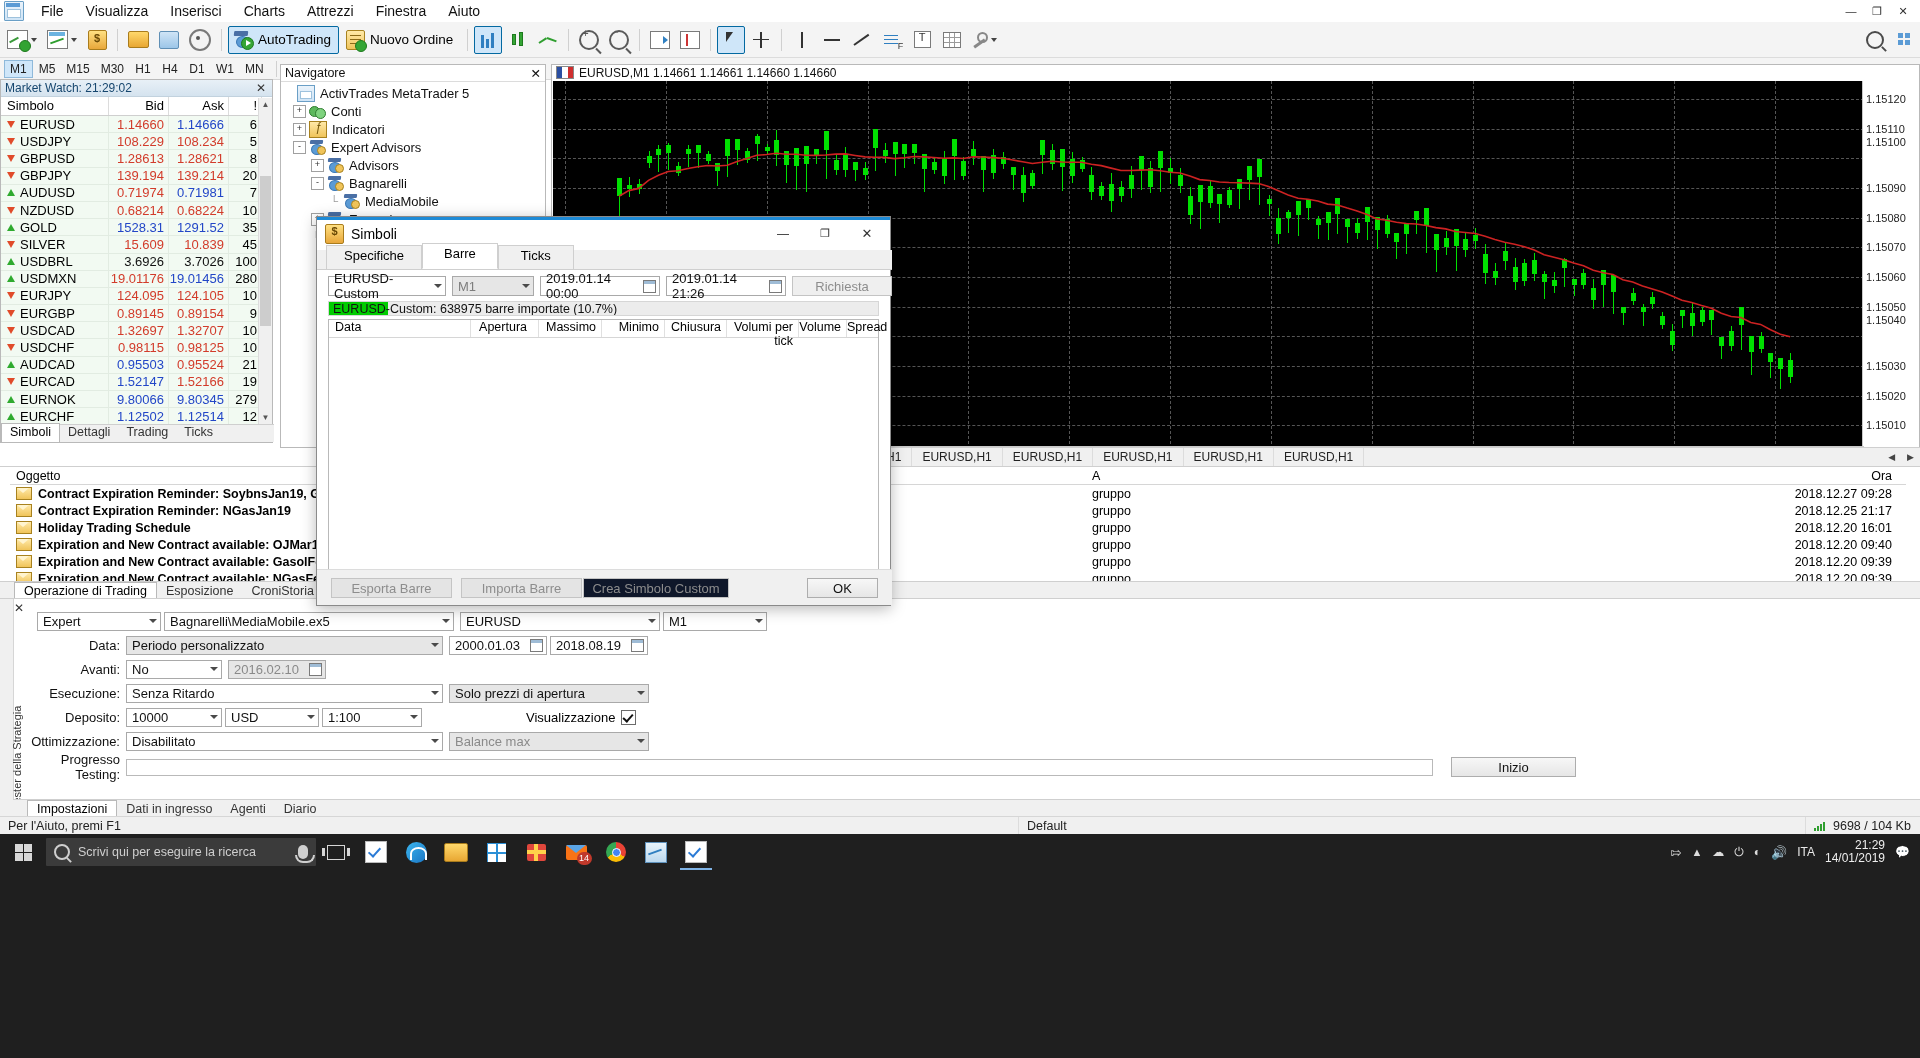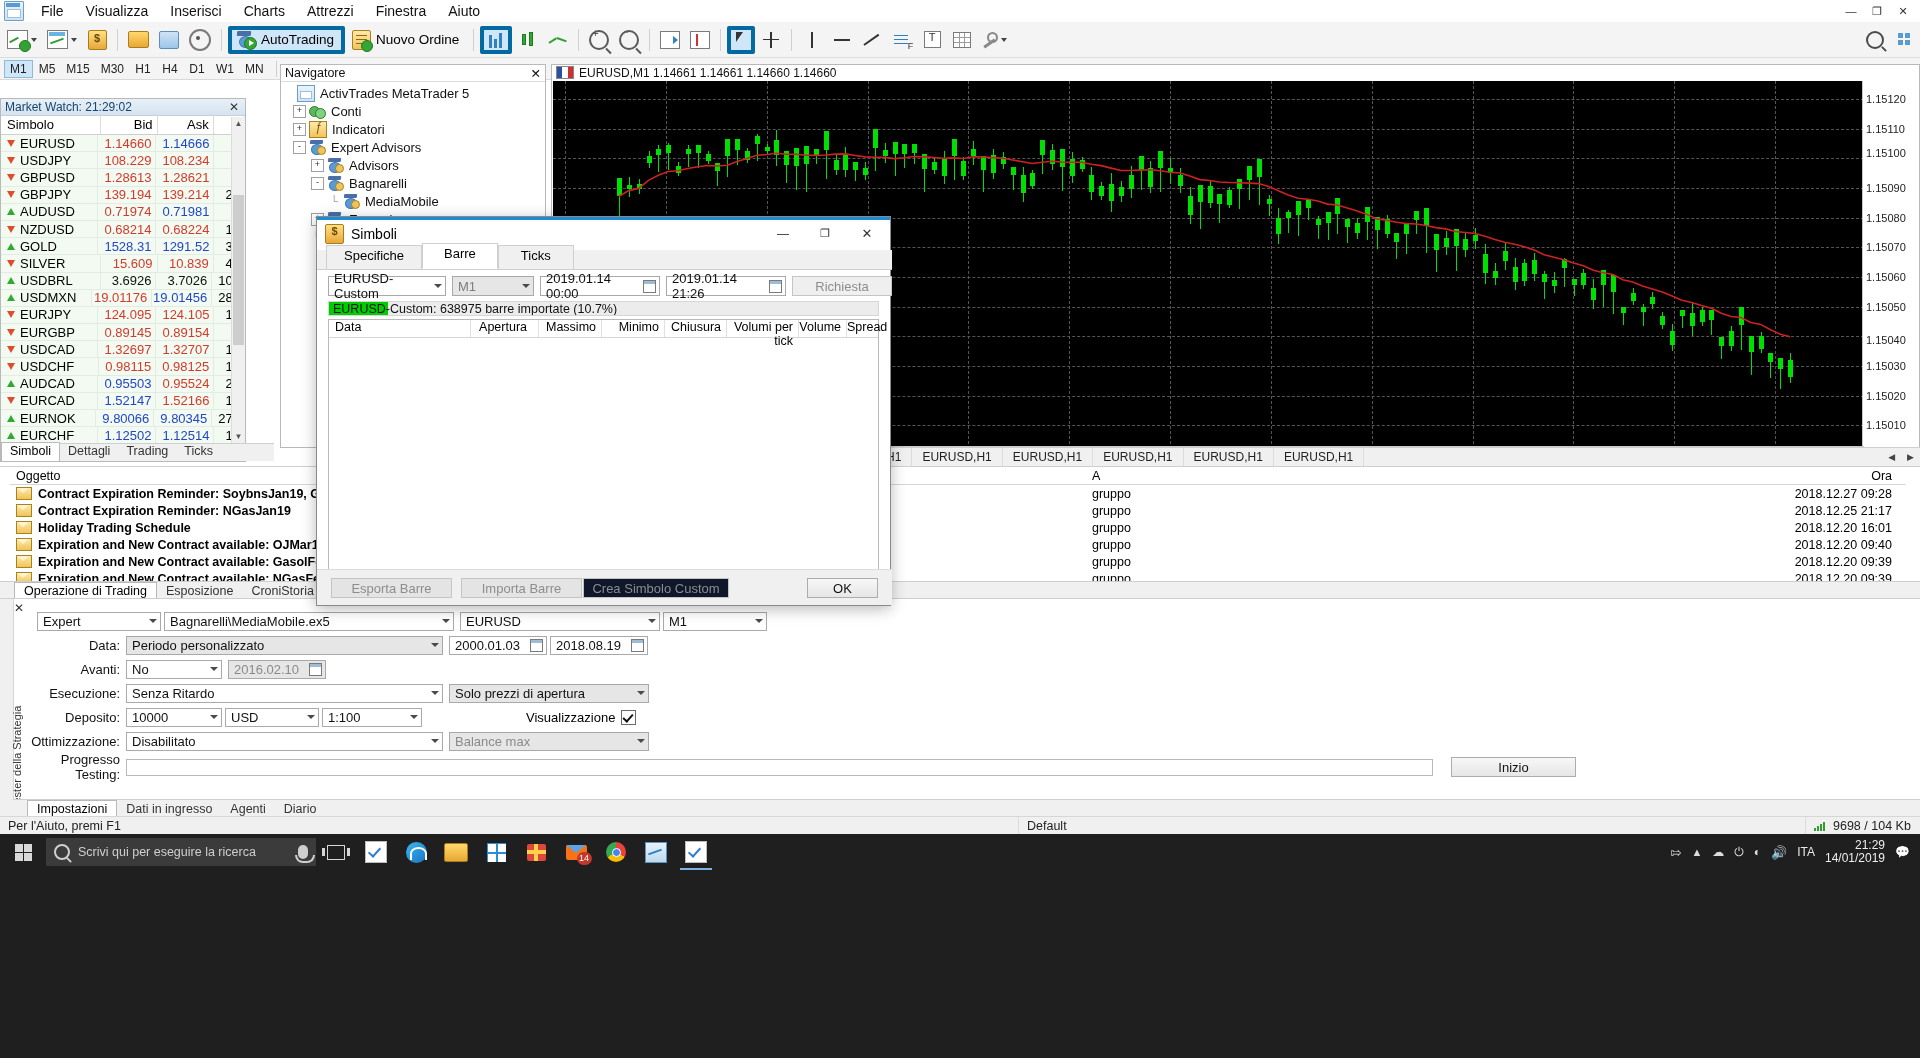--- a/index.html
+++ b/index.html
@@ -22,21 +22,21 @@
   .menuitem{padding:3px 11px;font-size:14px;color:#111;cursor:default;white-space:nowrap;}
   .winbtns{position:absolute;right:4px;top:2px;display:flex;gap:0;}
   .winbtn{width:26px;height:18px;display:flex;align-items:center;justify-content:center;
     font-size:11px;color:#333;}
 
   
   .toolbar{position:absolute;left:0;top:22px;width:1920px;height:36px;background:#f4f4f4;
     border-bottom:1px solid #dcdcdc;display:flex;align-items:center;padding-left:2px;box-sizing:border-box;}
   .tbtn{height:28px;min-width:28px;display:flex;align-items:center;justify-content:center;
     margin:0 1px;padding:0 3px;border:1px solid transparent;border-radius:2px;box-sizing:border-box;}
-  .tbtn.active{background:#cfe6f9;border:4px solid #0369a1;}
+  .tbtn.active{background:#cfe6f9;border:1px solid #0369a1;}
   .tbtn.labeled{padding:0 7px 0 4px;gap:5px;font-size:13.5px;}
   .tsep{width:1px;height:22px;background:#d0d0d0;margin:0 5px;}
   .caret{width:0;height:0;border-left:3.5px solid transparent;border-right:3.5px solid transparent;
     border-top:4px solid #444;margin-left:3px;}
 
   
   .ic{position:relative;display:inline-block;}
   .ic-chartadd{width:19px;height:17px;background:#fff;border:1px solid #7a7a7a;}
   .ic-chartadd:before{content:"";position:absolute;left:1px;top:8px;width:10px;height:2px;background:#3a9a3a;transform:rotate(-28deg);}
   .ic-chartadd:after{content:"";position:absolute;right:-4px;bottom:-4px;width:10px;height:10px;border-radius:50%;
@@ -108,21 +108,21 @@
   .ptab.active{background:#cfe6f9;border:1px solid #8fb9da;}
   .pbar-sep{width:1px;height:16px;background:#d0d0d0;margin:0 6px;}
 
   
   .panel{position:absolute;background:#fff;border:1px solid #b9b9b9;box-sizing:border-box;}
   .panel-title{height:16px;background:linear-gradient(#e8f0f7,#d5e3ef);border-bottom:1px solid #c2d2de;
     font-size:12px;color:#16466e;padding:0 4px;display:flex;align-items:center;justify-content:space-between;}
   .panel-title .x{font-size:12px;color:#333;cursor:pointer;padding:0 2px;}
 
   
-  #marketwatch{left:0;top:98px;width:246px;height:364px;}
+  #marketwatch{left:0;top:79px;width:273px;height:364px;}
   .mw-head{display:flex;height:18px;background:#fff;border-bottom:1px solid #cfcfcf;font-size:13px;}
   .mw-head div{border-right:1px solid #dcdcdc;box-sizing:border-box;padding:1px 4px 0 6px;}
   .mw-c1{width:108px;}
   .mw-c2{width:60px;text-align:right;}
   .mw-c3{width:60px;text-align:right;}
   .mw-c4{width:33px;text-align:right;}
   .mw-body{height:326px;overflow:hidden;position:relative;}
   .mw-row{display:flex;height:16.2px;font-size:13px;background:#f2faf2;border-bottom:1px solid #e2ece2;align-items:center;}
   .mw-row div{box-sizing:border-box;padding:0 4px 0 6px;border-right:1px solid #e2ece2;height:100%;
     display:flex;align-items:center;}
@@ -954,27 +954,27 @@
         <div class="candle" style="left: 1225.32px; top: 276.605px; height: 11.5645px;"></div>
         <div class="wick" style="left: 1237.16px; top: 272.391px; height: 29.7283px;"></div>
         <div class="candle" style="left: 1235.16px; top: 278.577px; height: 17.3567px;"></div>
         <svg width="1311" height="368" style="position: absolute; left: 0px; top: 0px;">
           <path d="M66.0 115.2 L75.8 109.6 L85.7 107.4 L95.5 99.3 L105.4 94.3 L115.2 90.5 L125.0 89.7 L134.9 87.5 L144.7 85.8 L154.6 84.5 L164.4 85.0 L174.3 84.2 L184.1 80.4 L193.9 77.6 L203.8 74.2 L213.6 73.5 L223.5 72.3 L233.3 73.2 L243.2 73.3 L253.0 74.2 L262.8 74.4 L272.7 74.0 L282.5 73.1 L292.4 72.9 L302.2 74.5 L312.0 75.9 L321.9 76.2 L331.7 76.4 L341.6 77.6 L351.4 76.7 L361.3 75.5 L371.1 75.9 L380.9 76.5 L390.8 77.3 L400.6 76.9 L410.5 77.5 L420.3 75.8 L430.1 76.0 L440.0 76.6 L449.8 77.2 L459.7 79.0 L469.5 80.7 L479.4 82.5 L489.2 81.3 L499.0 80.3 L508.9 81.0 L518.7 81.3 L528.6 81.2 L538.4 83.3 L548.2 84.6 L558.1 87.1 L567.9 89.5 L577.8 89.5 L587.6 89.1 L597.5 88.7 L607.3 89.8 L617.1 91.3 L627.0 92.0 L636.8 95.1 L646.7 98.6 L656.5 99.5 L666.3 101.0 L676.2 101.5 L686.0 101.7 L695.9 102.1 L705.7 102.6 L715.5 105.6 L725.4 109.7 L735.2 113.9 L745.1 117.2 L754.9 118.2 L764.8 120.0 L774.6 123.1 L784.4 124.0 L794.3 127.1 L804.1 129.9 L814.0 133.4 L823.8 137.9 L833.6 139.2 L843.5 141.2 L853.3 142.5 L863.2 143.0 L873.0 144.5 L882.9 146.6 L892.7 147.9 L902.5 150.5 L912.4 151.5 L922.2 152.5 L932.1 155.2 L941.9 158.6 L951.8 161.2 L961.6 163.3 L971.4 165.8 L981.3 169.1 L991.1 173.7 L1001.0 176.2 L1010.8 178.7 L1020.6 181.9 L1030.5 184.7 L1040.3 189.2 L1050.2 191.8 L1060.0 193.5 L1069.8 198.7 L1079.7 200.9 L1089.5 204.9 L1099.4 208.0 L1109.2 210.9 L1119.1 215.1 L1128.9 219.2 L1138.7 221.5 L1148.6 224.6 L1158.4 227.2 L1168.3 232.3 L1178.1 235.5 L1188.0 236.5 L1197.8 241.5 L1207.6 243.4 L1217.5 248.8 L1227.3 253.3 L1237.2 255.7 " fill="none" stroke="#cc2222" stroke-width="1.6"></path>
         </svg>
       </div>
     <div class="chart-right" id="chart-yaxis">
         <div class="ylab" style="top: 12px;">1.15120</div>
         <div class="ylab" style="top: 41.6774px;">1.15110</div>
-        <div class="ylab" style="top: 66px;">1.15100</div>
+        <div class="ylab" style="top: 55px;">1.15100</div>
         <div class="ylab" style="top: 101.032px;">1.15090</div>
         <div class="ylab" style="top: 130.71px;">1.15080</div>
         <div class="ylab" style="top: 160.387px;">1.15070</div>
         <div class="ylab" style="top: 190.065px;">1.15060</div>
         <div class="ylab" style="top: 219.742px;">1.15050</div>
-        <div class="ylab" style="top: 253px; text-align: right;">1.15040</div>
+        <div class="ylab" style="top: 233px; text-align: right;">1.15040</div>
         <div class="ylab" style="top: 279.097px;">1.15030</div>
         <div class="ylab" style="top: 308.774px;">1.15020</div>
         <div class="ylab" style="top: 338.452px;">1.15010</div>
       </div>
     <div class="chart-xaxis" id="chart-xaxis">
         <div class="xlab" style="left: -14px;">5 Oct 06:59</div>
         <div class="xlab" style="left: 86.8462px;">5 Oct 07:03</div>
         <div class="xlab" style="left: 187.692px;">5 Oct 07:07</div>
         <div class="xlab" style="left: 288.538px;">5 Oct 07:11</div>
         <div class="xlab" style="left: 389.385px;">5 Oct 07:15</div>

